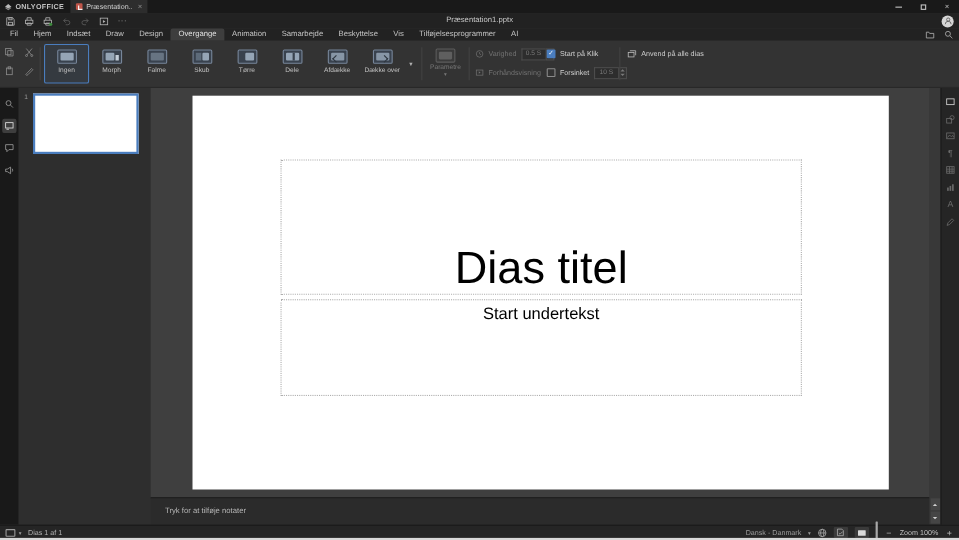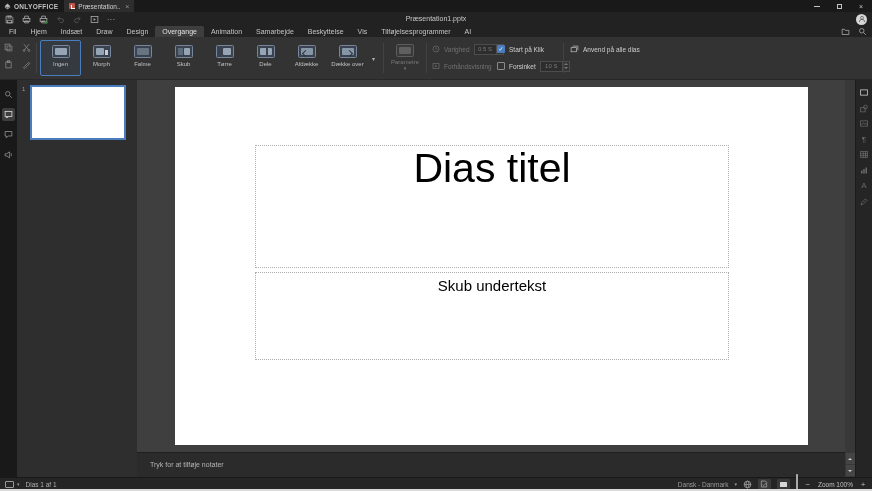--- a/index.html
+++ b/index.html
@@ -95,21 +95,21 @@
 
   
   .thumbpanel { position:absolute; left:17px; top:80px; width:120px; height:397px; background:#2e2e2e; }
   .thumb-num { position:absolute; left:5px; top:6px; font-size:6px; color:#9a9a9a; }
   .thumb { position:absolute; left:13px; top:5px; width:96px; height:55px; background:#ffffff; border:2px solid #4a7dbe; }
 
   
   .editor { position:absolute; left:137px; top:80px; width:708px; height:372px; background:#3f3f3f; }
   .slide-canvas { position:absolute; left:38px; top:7px; width:633px; height:358px; background:#ffffff; }
   .placeholder { position:absolute; border:1px dotted #aeaeae; display:flex; justify-content:center; }
-  .ph-title { left:80px; top:58px; width:474px; height:123px; align-items:flex-start; }
+  .ph-title { left:80px; top:58px; width:474px; height:123px; align-items:flex-end; }
   .ph-title .ph-text { font-size:41px; color:#000; line-height:1.1; padding-bottom:1px; }
   .ph-subtitle { left:80px; top:185px; width:474px; height:88px; align-items:flex-start; }
   .ph-subtitle .ph-text { font-size:15px; color:#000; padding-top:4px; }
 
   
   .notes { position:absolute; left:137px; top:452px; width:708px; height:25px; background:#2b2b2b; border-top:1px solid #1f1f1f; }
   .notes-text { position:absolute; left:13px; top:8px; font-size:7px; color:#b5b5b5; }
 
   
   .scrollcol { position:absolute; left:845px; top:80px; width:10px; height:397px; background:#383838; }
@@ -432,21 +432,21 @@
     <span class="thumb-num">1</span>
     <div class="thumb"></div>
   </div>
 
   <div class="editor">
     <div class="slide-canvas">
       <div class="placeholder ph-title">
         <span class="ph-text">Dias titel</span>
       </div>
       <div class="placeholder ph-subtitle">
-        <span class="ph-text">Skub undertekst</span>
+        <span class="ph-text">Start undertekst</span>
       </div>
     </div>
   </div>
 
   <div class="notes">
     <span class="notes-text">Tryk for at tilføje notater</span>
   </div>
 
   <div class="scrollcol">
     <span class="sc-btn sc-prev">

